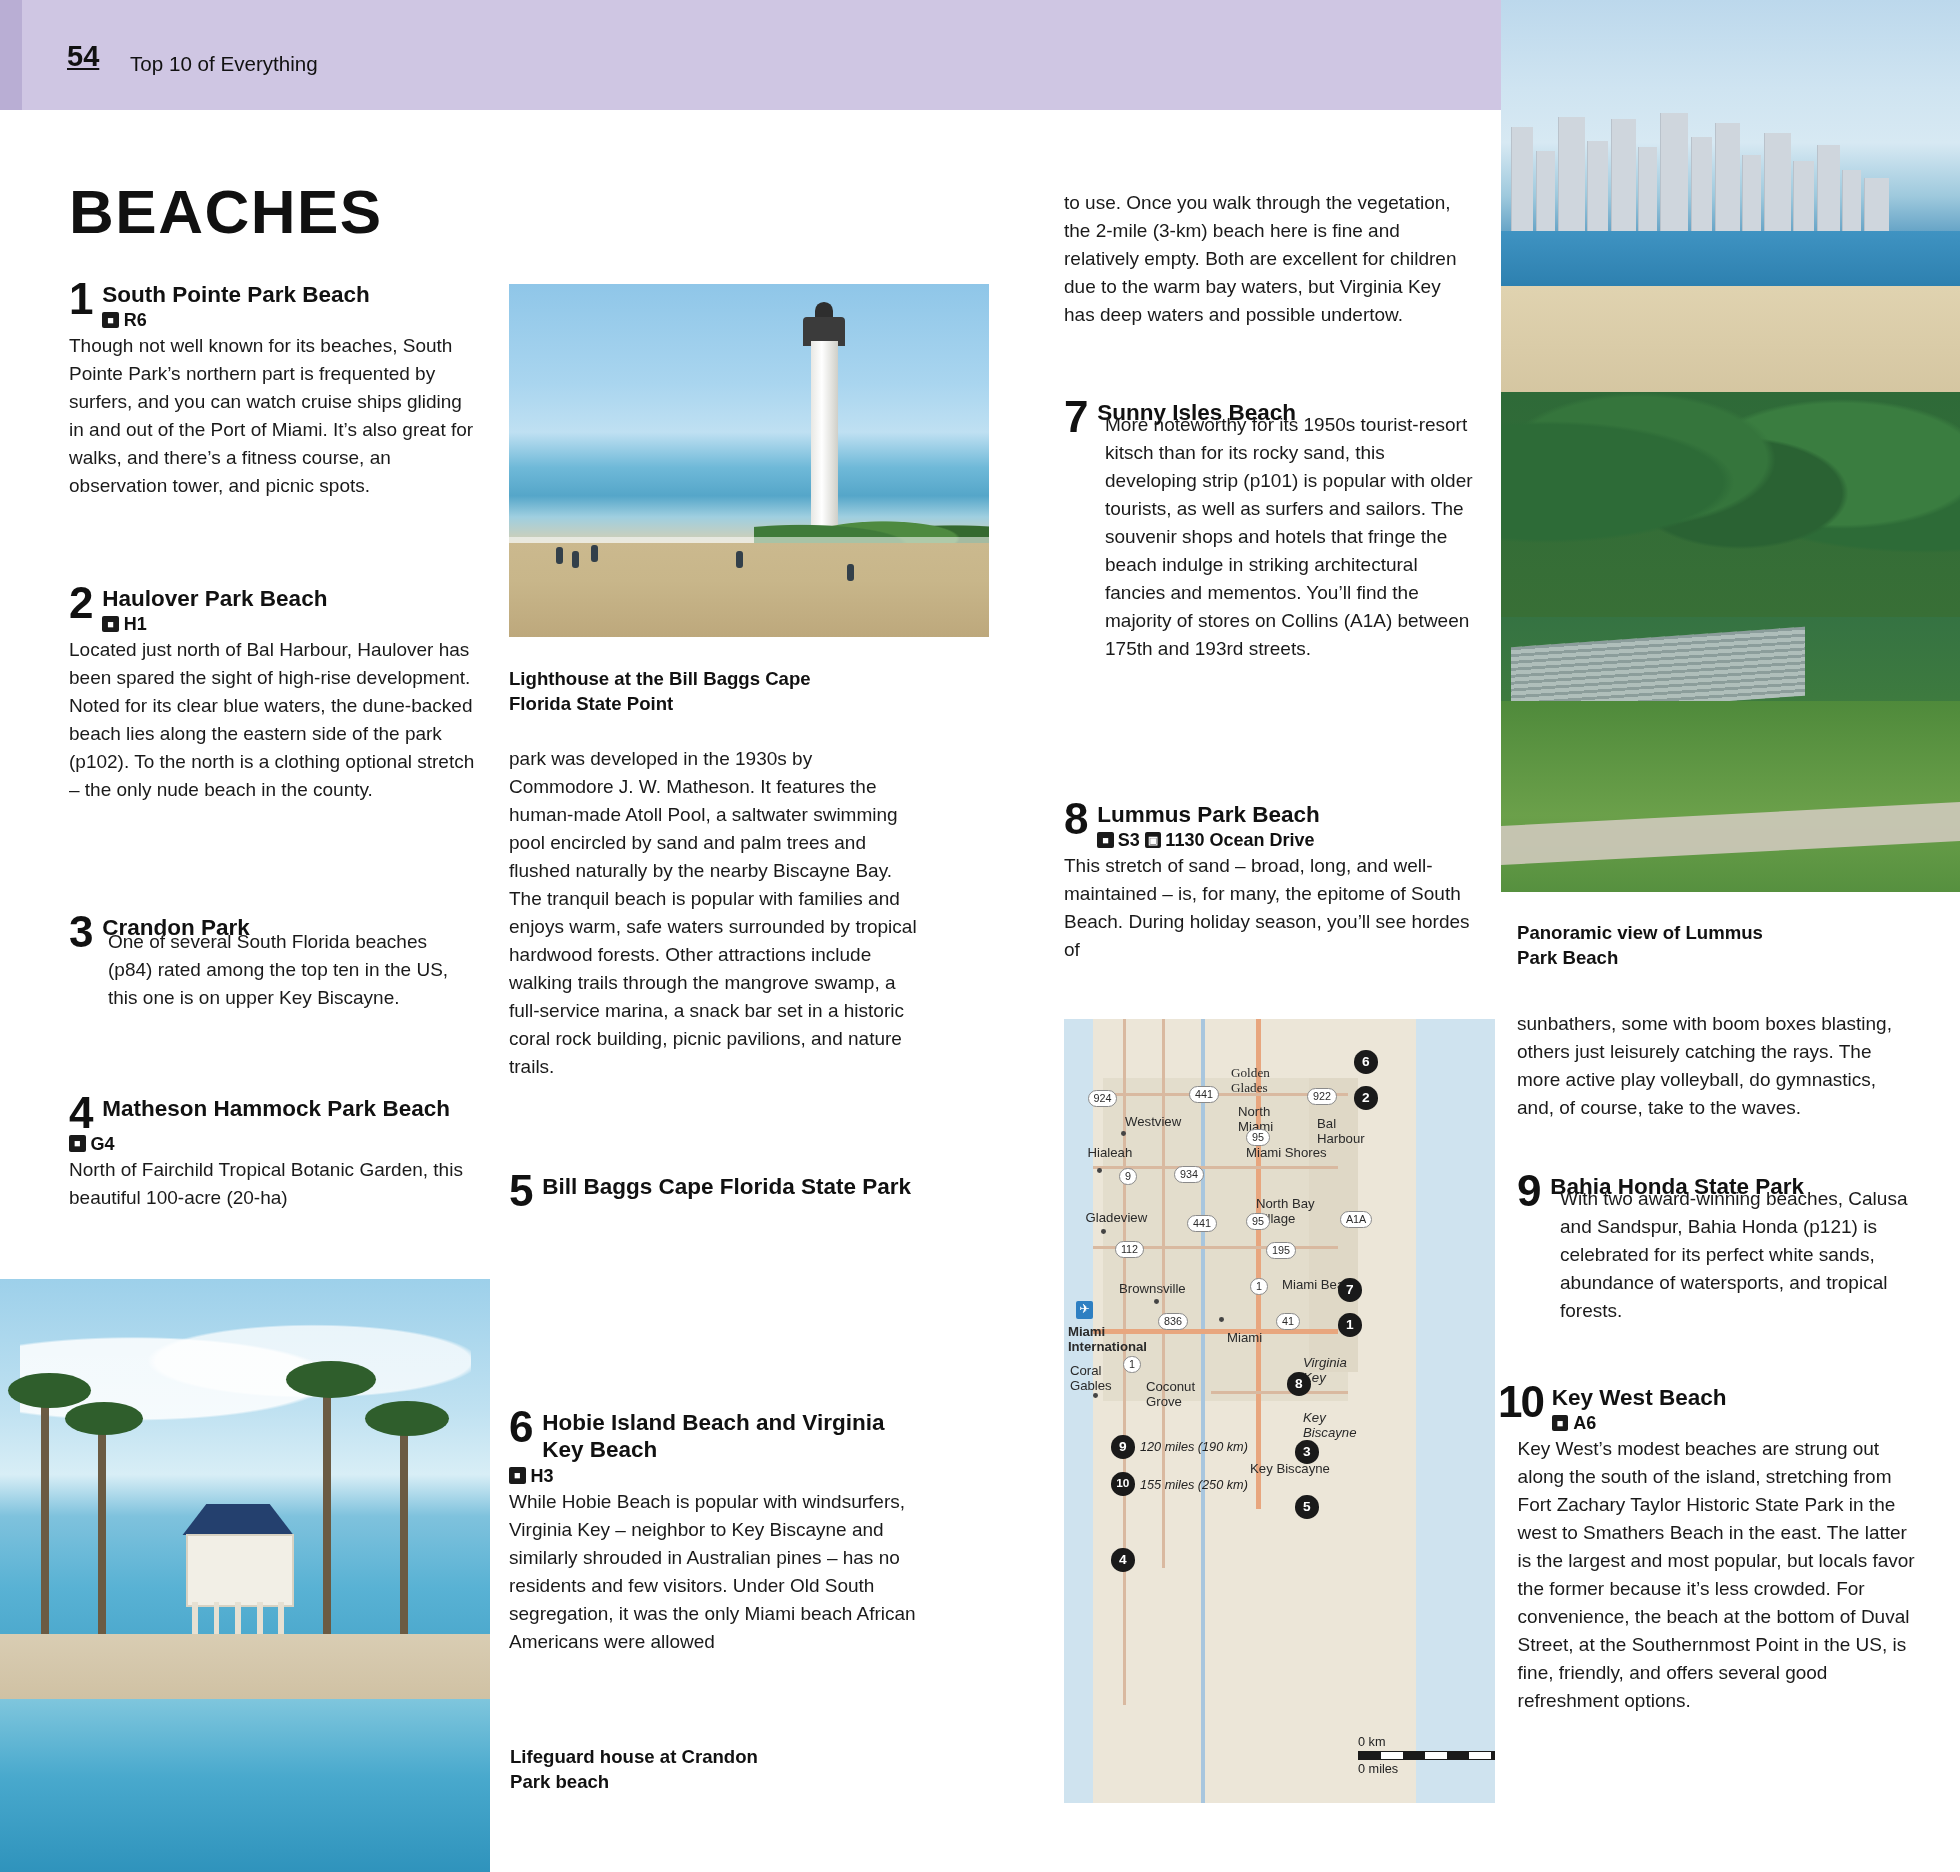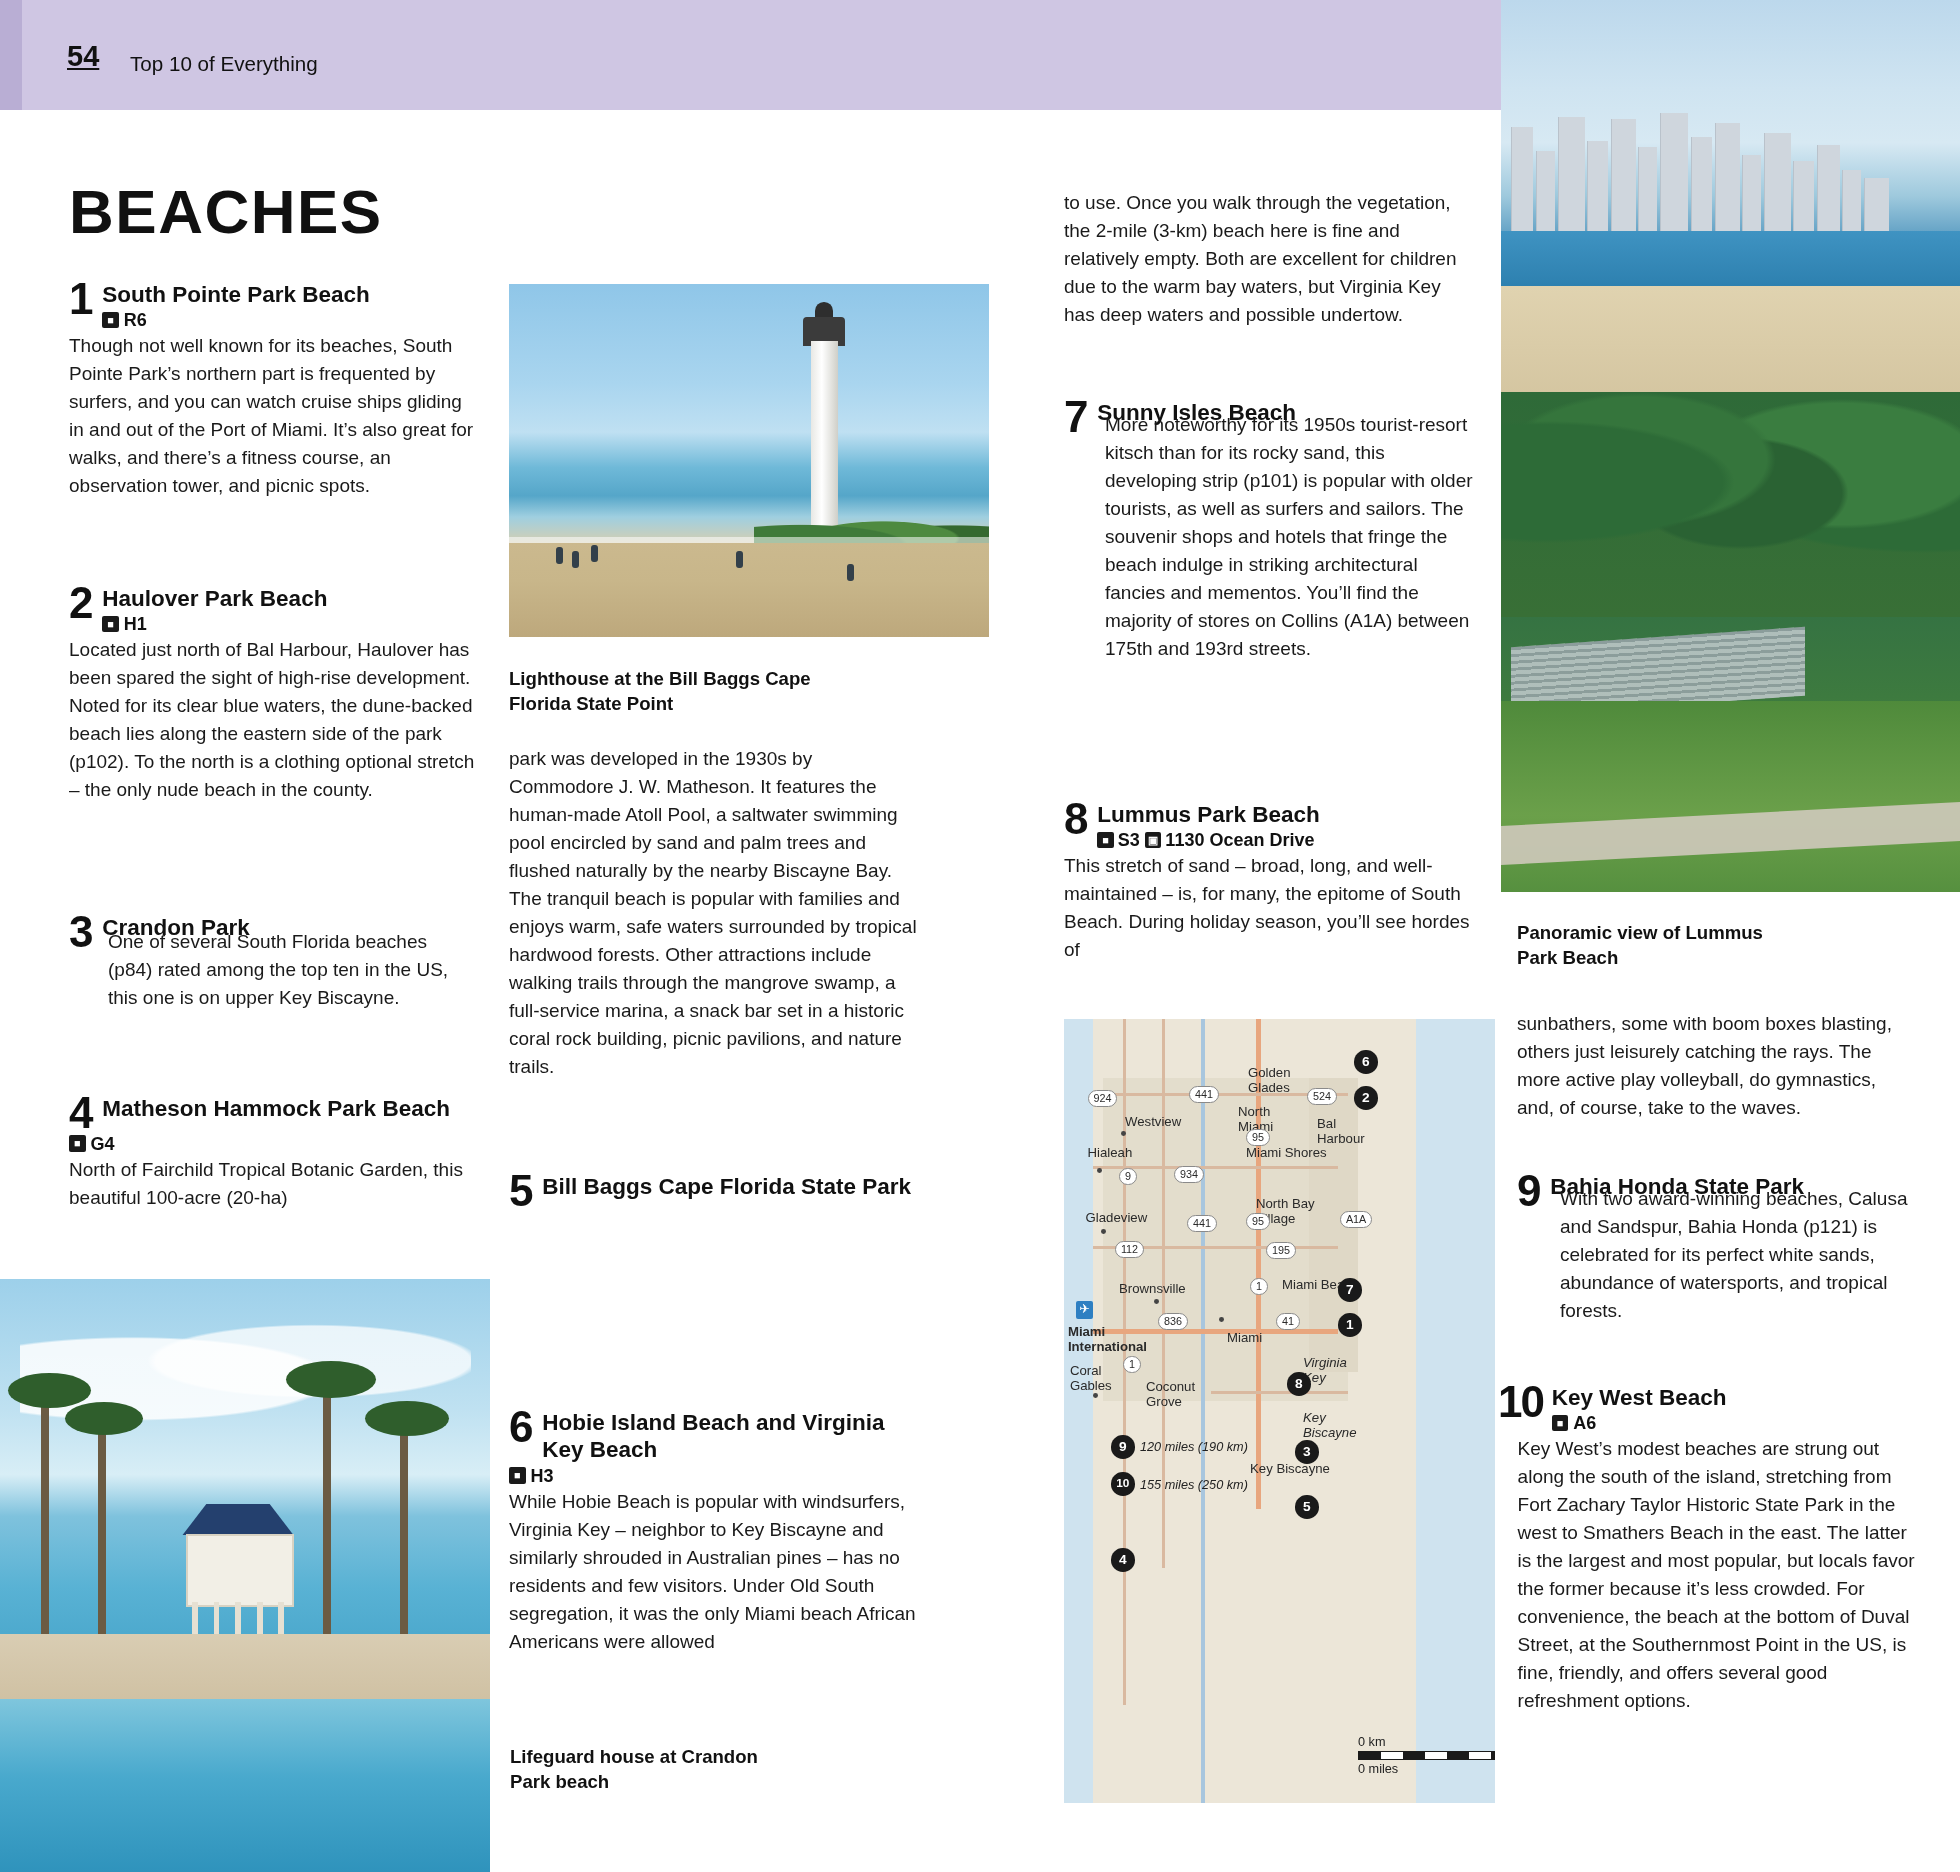--- a/index.html
+++ b/index.html
@@ -578,21 +578,21 @@
   <div class="map-road blue" style="left:137px; top:0; width:3.9px; height:784px;"></div>
   <div class="map-road major" style="left:192px; top:0; width:4.9px; height:490px;"></div>
   <div class="map-road" style="left:59px; top:0; width:2.9px; height:686px;"></div>
   <div class="map-road" style="left:98px; top:0; width:2.9px; height:549px;"></div>
   <div class="map-road major" style="left:29px; top:310px; width:245px; height:4.9px;"></div>
   <div class="map-road" style="left:29px; top:227px; width:245px; height:2.9px;"></div>
   <div class="map-road" style="left:29px; top:147px; width:245px; height:2.9px;"></div>
   <div class="map-road" style="left:29px; top:74px; width:255px; height:2.9px;"></div>
   <div class="map-road" style="left:147px; top:372px; width:137px; height:2.9px;"></div>
 
-  <div class="map-label" style="left:184px; top:47px; width:78px;">Golden Glades</div>
+  <div class="map-label" style="left:167px; top:47px; width:78px;font-family:Liberation Serif, serif;">Golden Glades</div>
   <div class="map-label" style="left:61px; top:96px;">Westview</div>
   <div class="map-label" style="left:174px; top:86px; width:49px;">North Miami</div>
   <div class="map-label" style="left:253px; top:98px; width:45px;">Bal Harbour</div>
   <div class="map-label" style="left:23.5px; top:127px;">Hialeah</div>
   <div class="map-label" style="left:182px; top:127px;">Miami Shores</div>
   <div class="map-label" style="left:21.6px; top:192px;">Gladeview</div>
   <div class="map-label" style="left:192px; top:178px; width:59px;">North Bay Village</div>
   <div class="map-label" style="left:55px; top:263px;">Brownsville</div>
   <div class="map-label" style="left:218px; top:259px;">Miami Beach</div>
   <div class="map-label" style="left:3.9px; top:306px; width:65px; font-weight:bold;">Miami International</div>
@@ -607,21 +607,21 @@
   <div class="map-dot" style="left:33px; top:149px;"></div>
   <div class="map-dot" style="left:37px; top:210px;"></div>
   <div class="map-dot" style="left:90px; top:280px;"></div>
   <div class="map-dot" style="left:155px; top:298px;"></div>
   <div class="map-dot" style="left:29px; top:374px;"></div>
 
   <div class="airport-icon" style="left:11.8px; top:282px;">✈</div>
 
   <div class="map-shield" style="left:23.5px; top:71px;">924</div>
   <div class="map-shield" style="left:125px; top:67px;">441</div>
-  <div class="map-shield" style="left:243px; top:69px;">524</div>
+  <div class="map-shield" style="left:243px; top:69px;">922</div>
   <div class="map-shield" style="left:182px; top:110px;">95</div>
   <div class="map-shield" style="left:55px; top:149px;">9</div>
   <div class="map-shield" style="left:110px; top:147px;text-align:center;">934</div>
   <div class="map-shield" style="left:123px; top:196px;">441</div>
   <div class="map-shield" style="left:182px; top:194px;">95</div>
   <div class="map-shield" style="left:276px; top:192px;">A1A</div>
   <div class="map-shield" style="left:51px; top:222px;">112</div>
   <div class="map-shield" style="left:202px; top:223px;">195</div>
   <div class="map-shield" style="left:186px; top:259px;">1</div>
   <div class="map-shield" style="left:94px; top:294px;">836</div>

